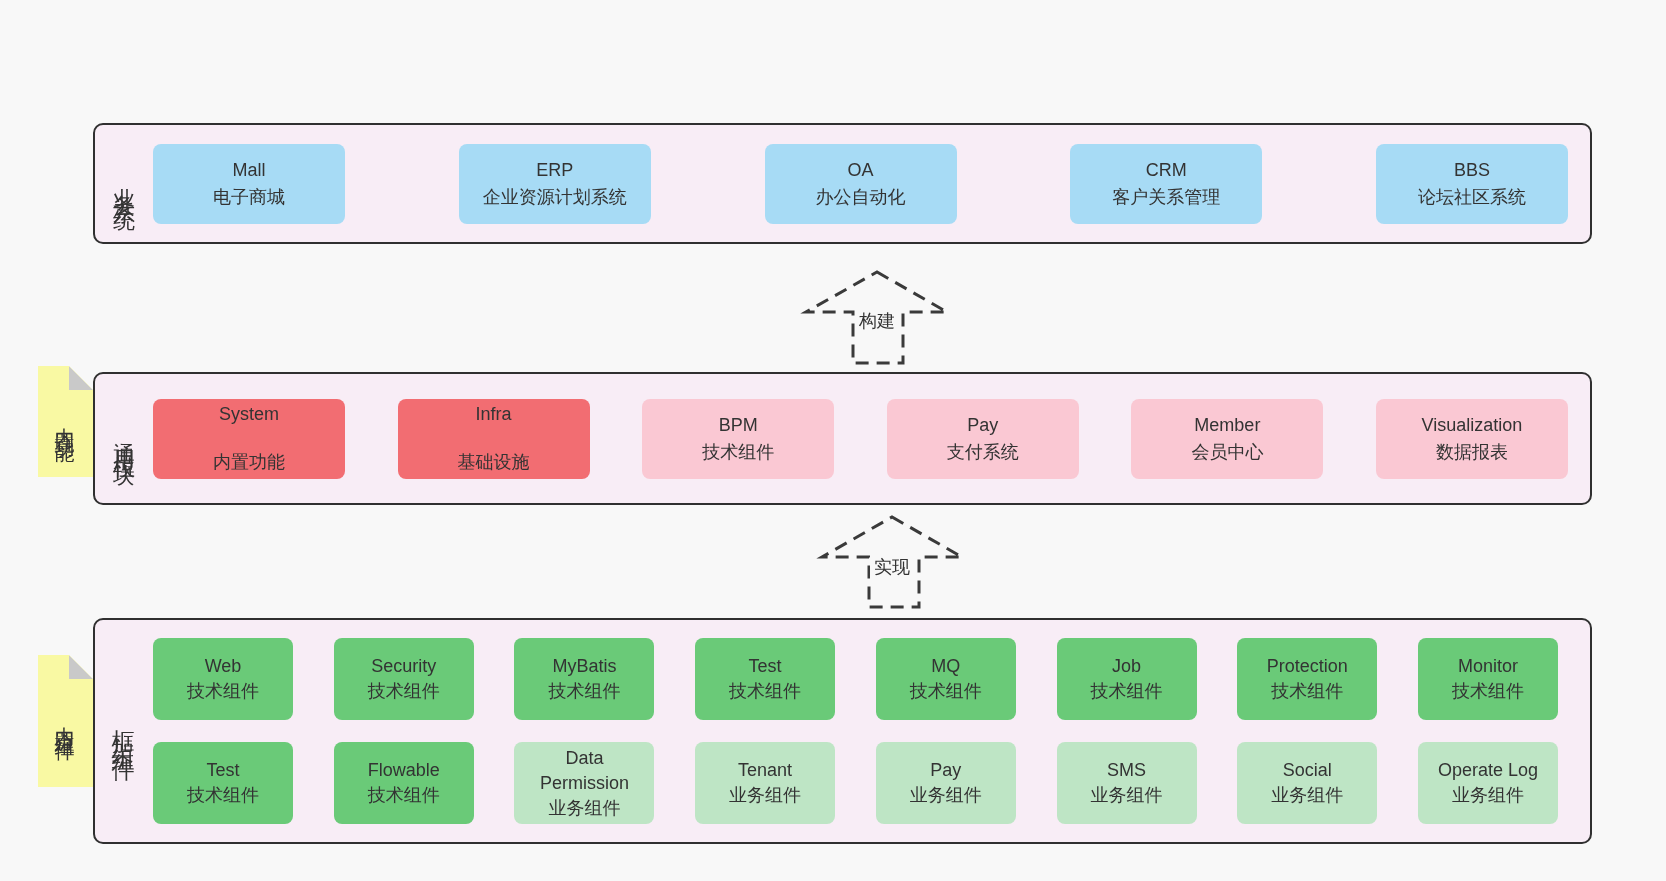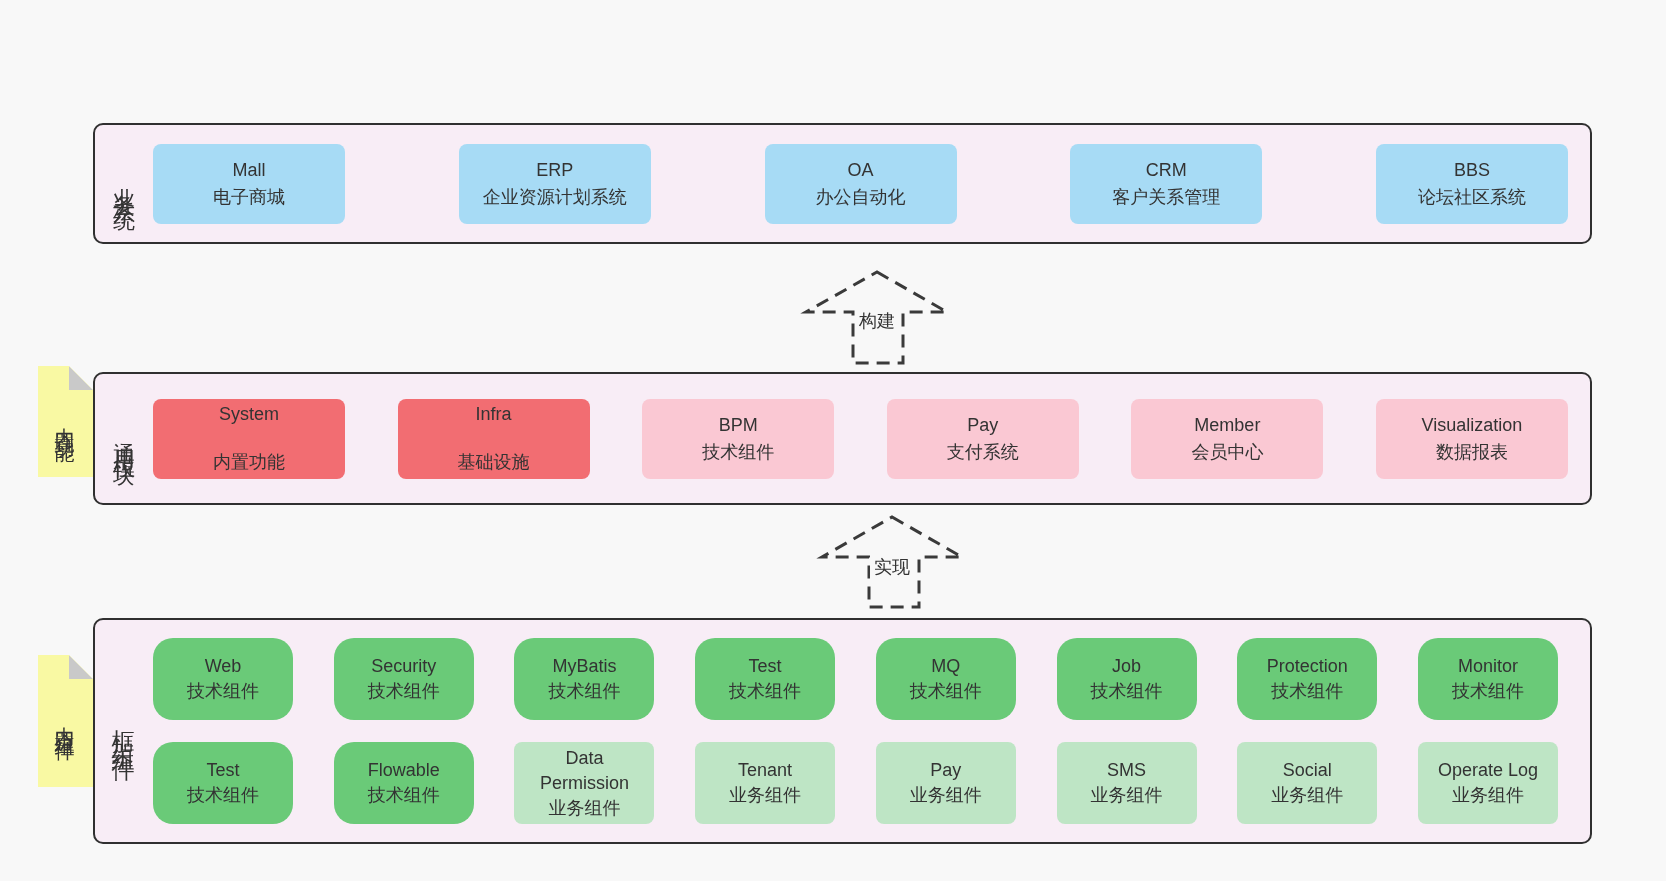--- a/index.html
+++ b/index.html
@@ -54,21 +54,21 @@
     align-items:center;justify-content:center;
     text-align:center;
     font-size:18px;line-height:27px;
     padding:2px 4px;
   }
   .box.w192{width:192px;height:80px;}
   .box.w140{width:140px;height:82px;line-height:25px;}
   .blue{background:#a7dbf5;}
   .red{background:#f26d72;gap:21px;}
   .pink{background:#fac8d3;}
-  .green{background:#6aca78;border-radius:20px;}
+  .green{background:#6aca78;}
   .lgreen{background:#bee5c5;}
   .note{
     position:absolute;
     left:38px;width:55px;
     background:#f9f9a3;
     clip-path:polygon(0 0, calc(100% - 24px) 0, 100% 24px, 100% 100%, 0 100%);
     display:flex;align-items:center;justify-content:center;
     z-index:1;
   }
   .note-fold{

